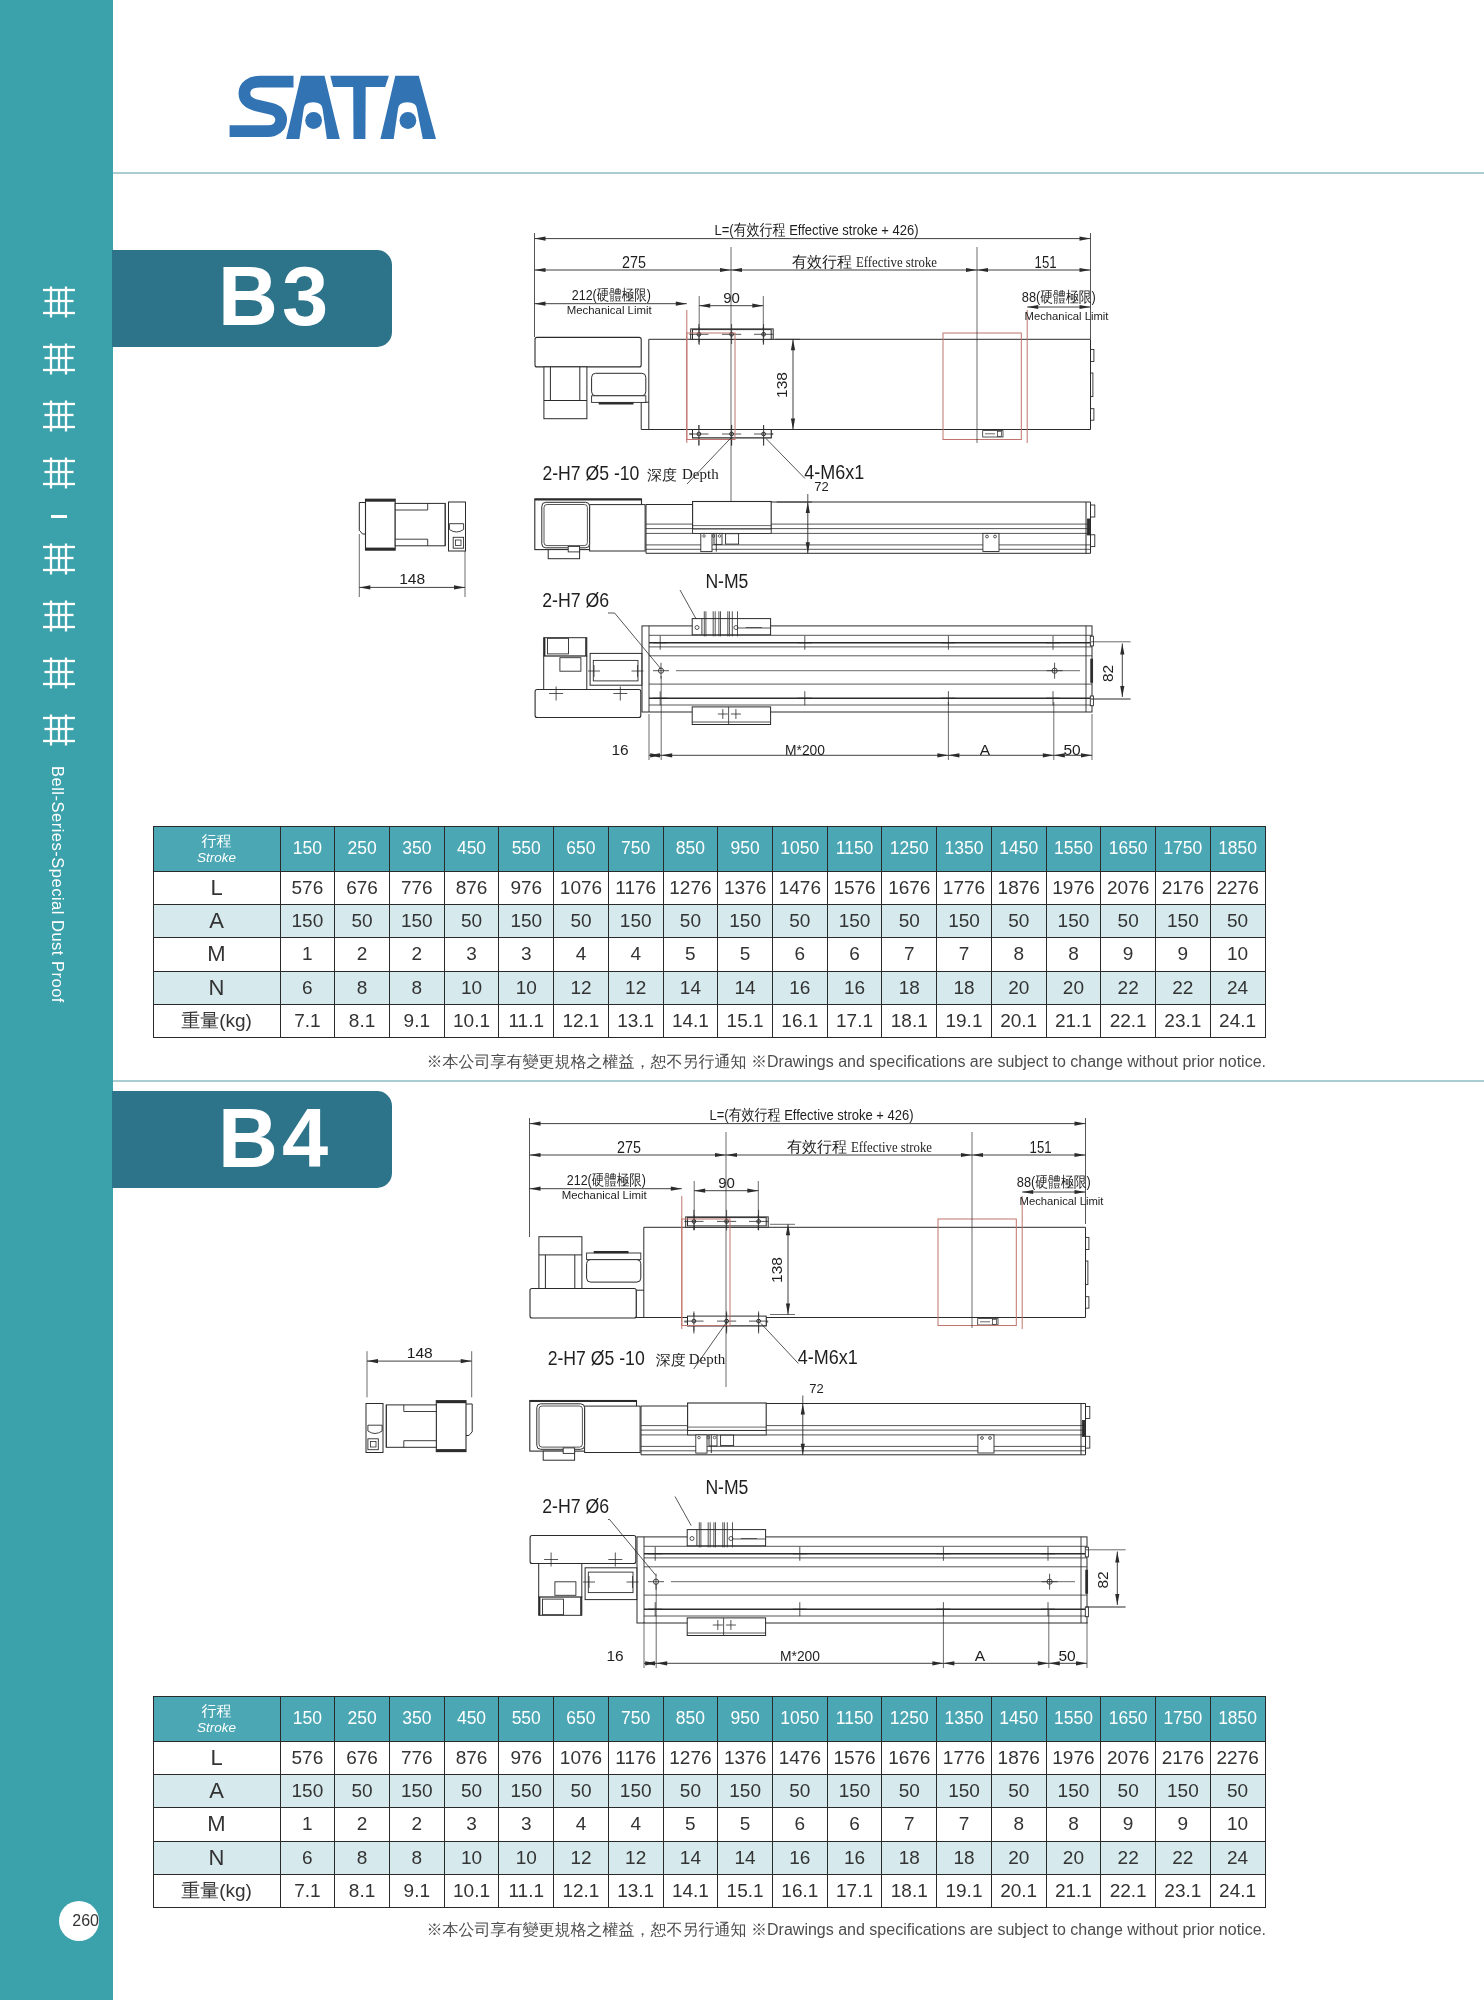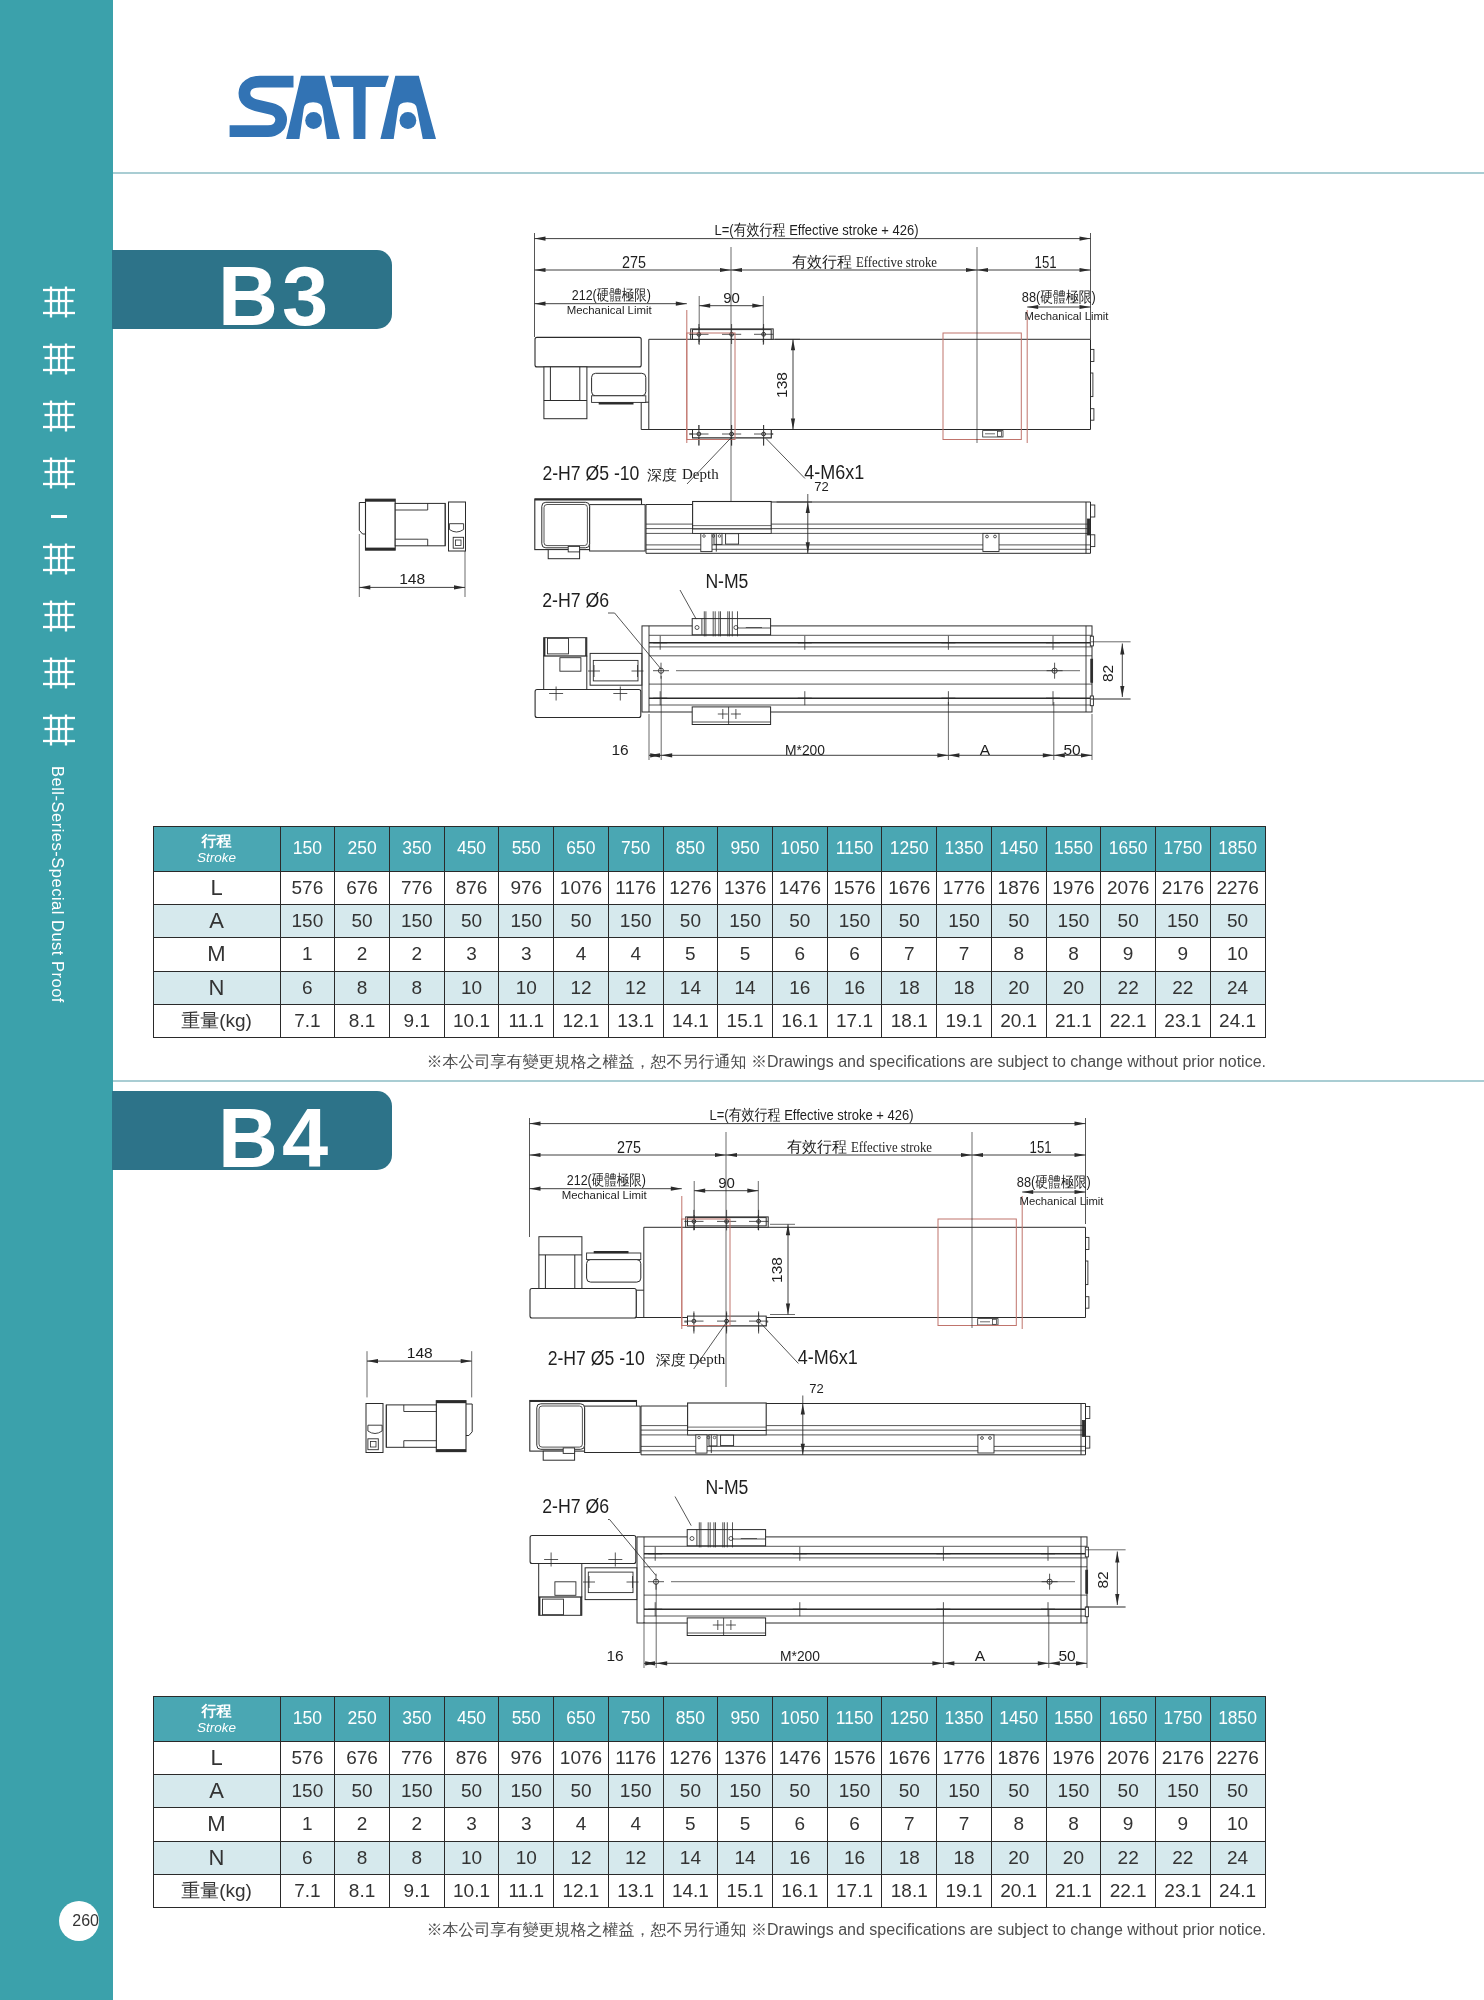--- a/index.html
+++ b/index.html
@@ -2,27 +2,27 @@
 <html><head>
 <meta charset="utf-8">
 <style>
 * { margin:0; padding:0; box-sizing:border-box; }
 body { width:1484px; height:2000px; position:relative; background:#fff; font-family:"Liberation Sans", sans-serif; overflow:hidden; }
 .sidebar { position:absolute; left:0; top:0; width:113px; height:2000px; background:#3ba1ab; }
 .cdash { position:absolute; left:51px; top:515px; width:16px; height:3px; background:#fff; }
 .veng { position:absolute; left:48px; top:766px; writing-mode:vertical-rl; color:#fff; font-size:16.5px; font-family:"Liberation Sans", sans-serif; letter-spacing:0.5px; }
 .hr1 { position:absolute; left:113px; top:172px; width:1371px; height:1.6px; background:#a9cdd3; }
 .hr2 { position:absolute; left:113px; top:1080px; width:1371px; height:1.6px; background:#a9cdd3; }
-.badge { position:absolute; left:112px; width:280px; height:79px; background:#2d7389; border-radius:0 15px 15px 0; }
+.badge { position:absolute; left:112px; width:280px; height:97px; background:#2d7389; border-radius:0 15px 15px 0; }
 .badge span { position:absolute; left:106px; font-size:83px; font-weight:bold; color:#fff; font-family:"Liberation Sans", sans-serif; line-height:1; letter-spacing:4px; }
 table.spec { position:absolute; left:152.5px; width:1113px; border-collapse:collapse; table-layout:fixed; font-family:"Liberation Sans", sans-serif; }
 table.spec th, table.spec td { border:1px solid #2a2a2a; text-align:center; vertical-align:middle; padding:0; overflow:hidden; }
 table.spec col.c0 { width:127px; }
 table.spec .hd th { background:#4aa7b3; color:#fff; font-weight:normal; font-size:17.5px; height:45.5px; }
-table.spec .hd .h1 { font-size:15px; line-height:1.25;font-weight:bold; }
+table.spec .hd .h1 { font-size:15px; line-height:1.25; }
 table.spec .hd .h2 { font-size:13.5px; line-height:1.1;font-style:italic; }
 table.spec td { font-size:19px; color:#333; height:33.2px; }
 table.spec td.c0 { font-size:22px; }
 table.spec td.kg { font-size:19px; }
 table.spec .r1 td { background:#d6e9ed; }
 .disc { position:absolute; width:1266px; text-align:right; font-size:16px; color:#4d4d4d; font-family:"Liberation Sans", sans-serif; }
 .pnum { position:absolute; left:59px; top:1901px; width:40px; height:40px; background:#fff; border-radius:50%; text-align:right; line-height:40px; font-size:16px; color:#333; }
 </style>
 </head>
 <body>

